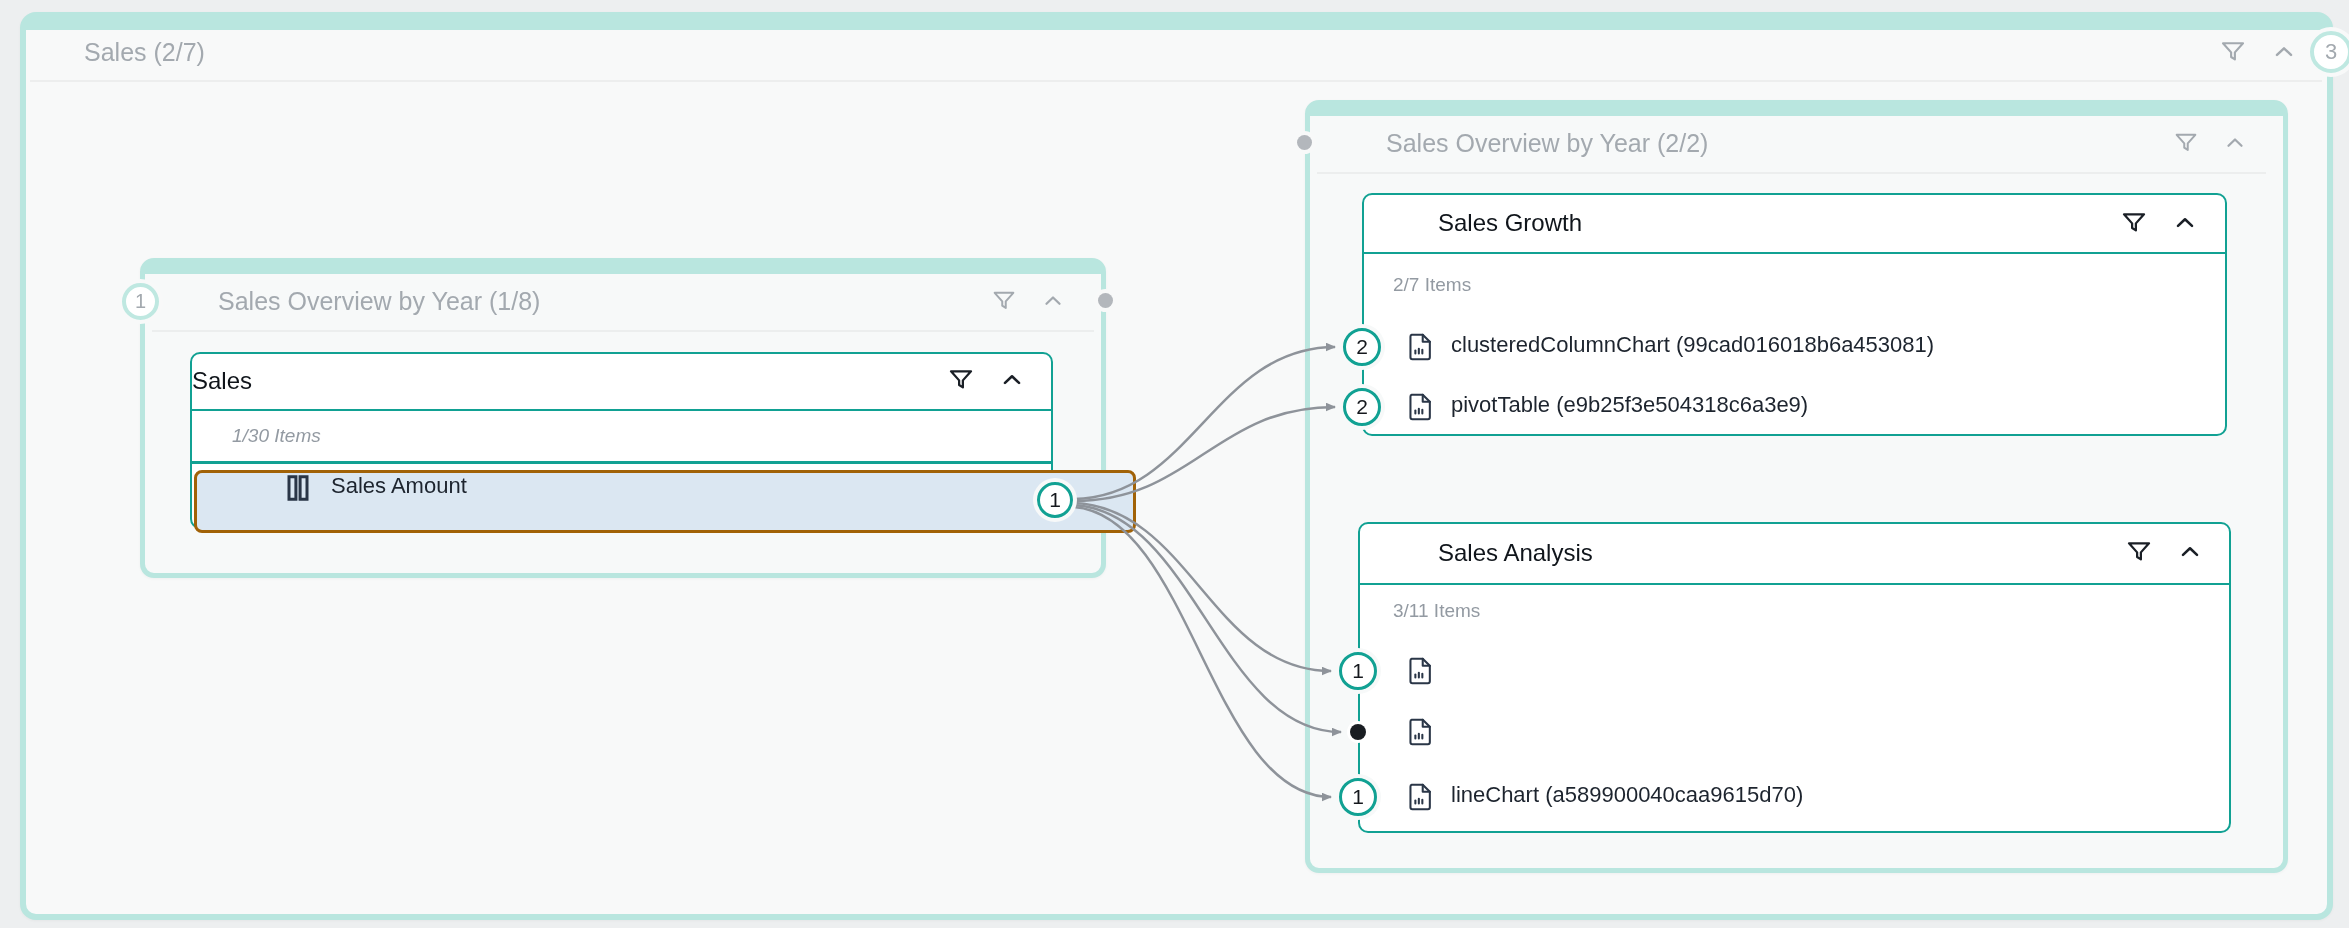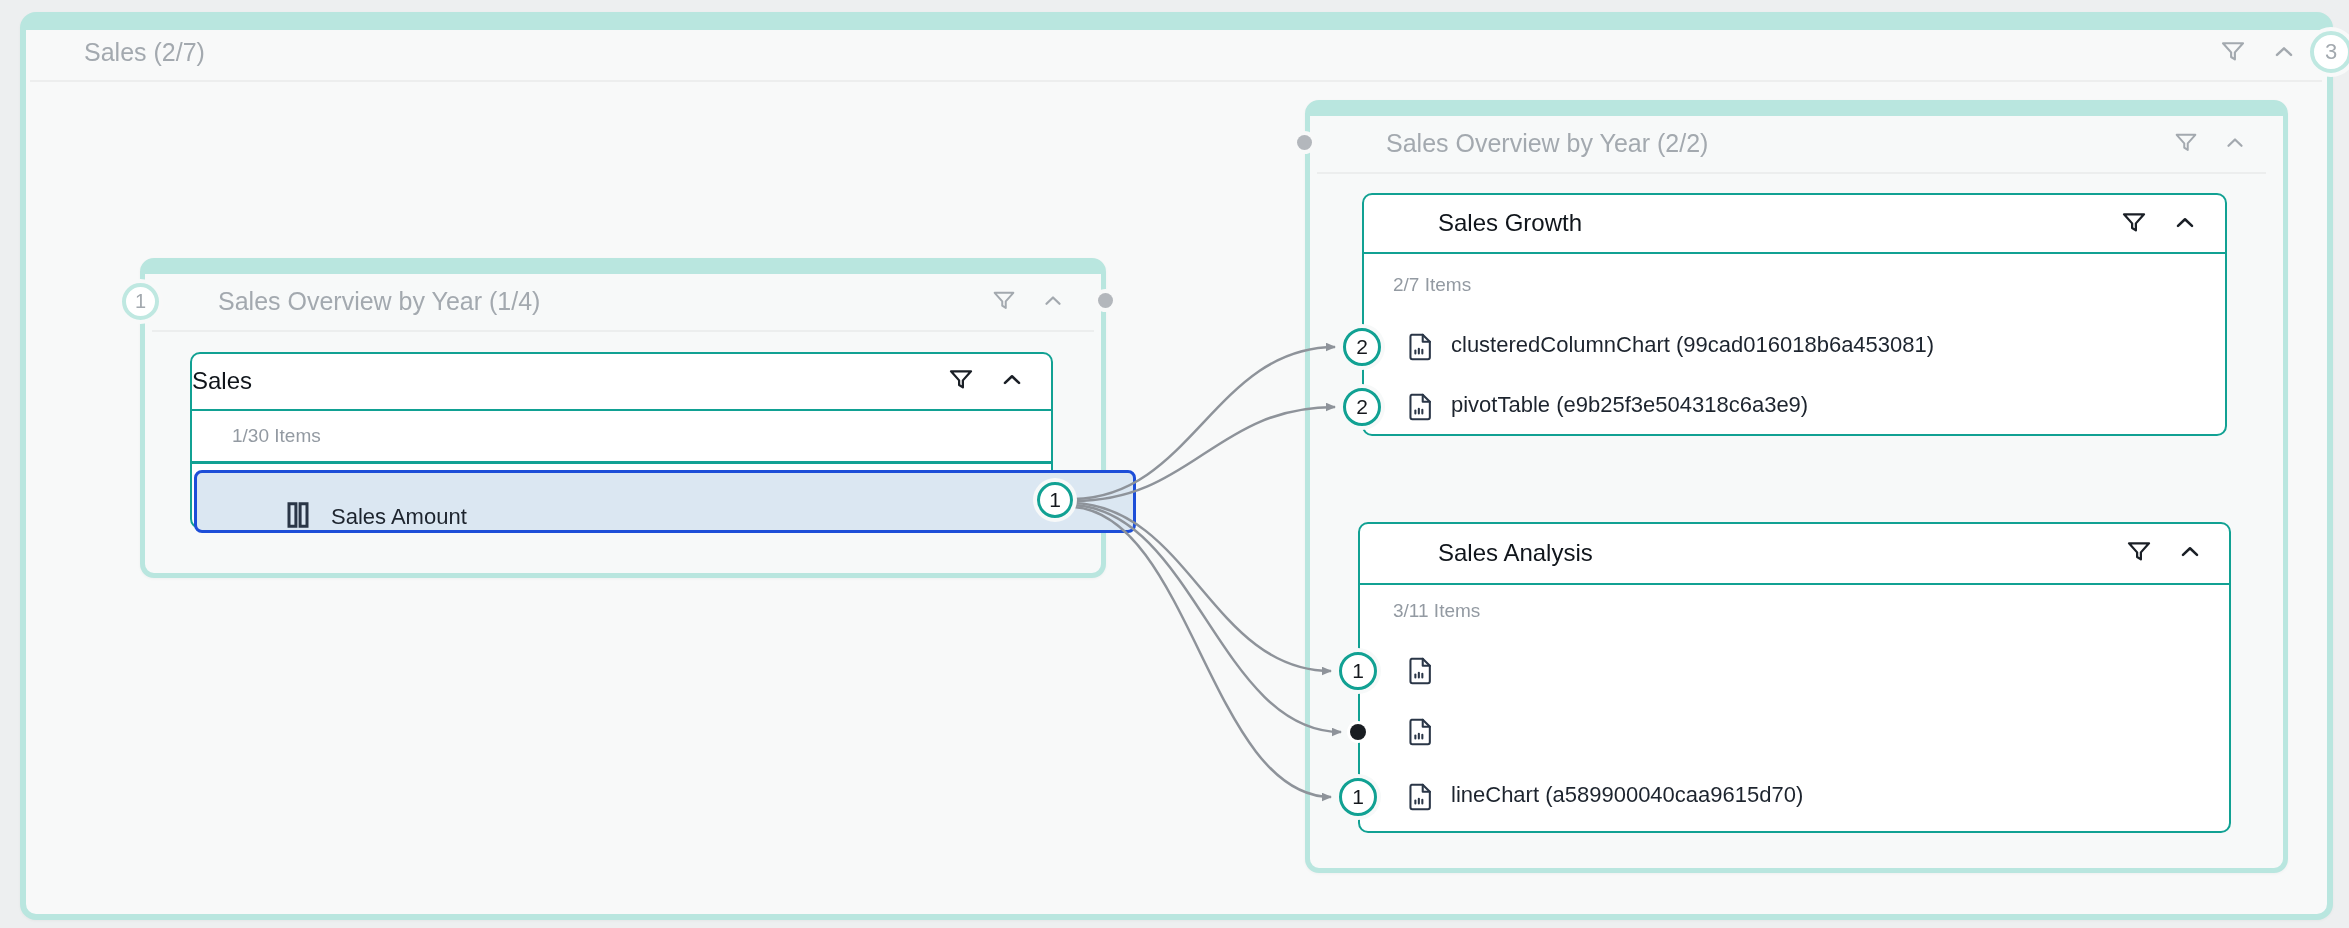--- a/index.html
+++ b/index.html
@@ -38,22 +38,22 @@
   }
   .card-title{font-size:24px;font-weight:400;color:#10151b;white-space:nowrap;}
   .count-label{position:absolute;transform:translateY(-50%);font-size:19px;color:#939aa2;white-space:nowrap;}
 
   
   .item-row{position:absolute;display:flex;align-items:flex-start;gap:16px;transform:translateY(-50%);}
   .item-label{font-size:22px;color:#1d242e;white-space:nowrap;}
 
   .selected-row{
     position:absolute;background:#dbe7f2;
-    border:3px solid #1d4ed8;border-radius:8px;
-    display:flex;align-items:flex-end;
+    border:3px solid #a16207;border-radius:8px;
+    display:flex;align-items:flex-start;
   }
 
   
   .badge{
     position:absolute;border-radius:50%;background:#fff;
     display:flex;align-items:center;justify-content:center;
     box-sizing:border-box;z-index:12;
     font-size:21px;color:#15181d;
   }
   .badge.teal{border:3.5px solid #11a193;box-shadow:0 0 0 4px #f7f9f9;}
@@ -91,21 +91,21 @@
   </span>
   <span class="icon gray">
     <svg width="28" height="28" viewBox="0 0 24 24" fill="none" stroke="currentColor" stroke-width="2.1" stroke-linecap="round" stroke-linejoin="round">
         <path d="M6 14.5 12 8.8l6 5.7"></path>
       </svg>
   </span>
 </div>
 <div class="badge faint" style="left:2310px;top:31px;width:42px;height:42px;font-size:22px;">3</div>
 
 <div class="group mid" style="left:140px;top:258px;width:956px;height:299px;"></div>
-<div class="group-title" style="left:218px;top:301px;">Sales Overview by Year (1/4)</div>
+<div class="group-title" style="left:218px;top:301px;">Sales Overview by Year (1/8)</div>
 <div class="group-sep" style="left:152px;top:330px;width:942px;"></div>
 <div class="hdr-icons" style="left:990px;top:301px;">
   <span class="icon gray">
     <svg width="28" height="28" viewBox="0 0 24 24" fill="none" stroke="currentColor" stroke-width="1.7" stroke-linejoin="round" stroke-linecap="round">
         <path d="M4 5h16l-6.5 7.3v5.6l-3-1.9v-3.7L4 5z"></path>
       </svg>
   </span>
   <span class="icon gray">
     <svg width="26" height="26" viewBox="0 0 24 24" fill="none" stroke="currentColor" stroke-width="2.1" stroke-linecap="round" stroke-linejoin="round">
         <path d="M6 14.5 12 8.8l6 5.7"></path>
@@ -125,21 +125,21 @@
     <svg width="30" height="30" viewBox="0 0 24 24" fill="none" stroke="currentColor" stroke-width="1.8" stroke-linejoin="round" stroke-linecap="round">
         <path d="M4 5h16l-6.5 7.3v5.6l-3-1.9v-3.7L4 5z"></path>
       </svg>
   </span>
   <span class="icon dark">
     <svg width="28" height="28" viewBox="0 0 24 24" fill="none" stroke="currentColor" stroke-width="2.2" stroke-linecap="round" stroke-linejoin="round">
         <path d="M6 14.5 12 8.8l6 5.7"></path>
       </svg>
   </span>
 </div>
-<div class="count-label" style="left:232px;top:436px;">1/30 Items</div>
+<div class="count-label" style="left:232px;top:436px;font-style:italic;">1/30 Items</div>
 <div class="group-sep" style="left:192px;top:461px;width:860px;background:#11a193;height:2.5px;"></div>
 
 <div class="selected-row" style="left:194px;top:470px;width:850px;height:57px;padding-left:86px;gap:18px;">
   <span class="icon slate">
     <svg width="30" height="30" viewBox="0 0 20 20" fill="none" stroke="currentColor" stroke-width="2">
         <rect x="4" y="2.5" width="4.6" height="15"></rect>
         <rect x="11.4" y="2.5" width="4.6" height="15"></rect>
       </svg>
   </span>
   <span class="item-label">Sales Amount</span>

